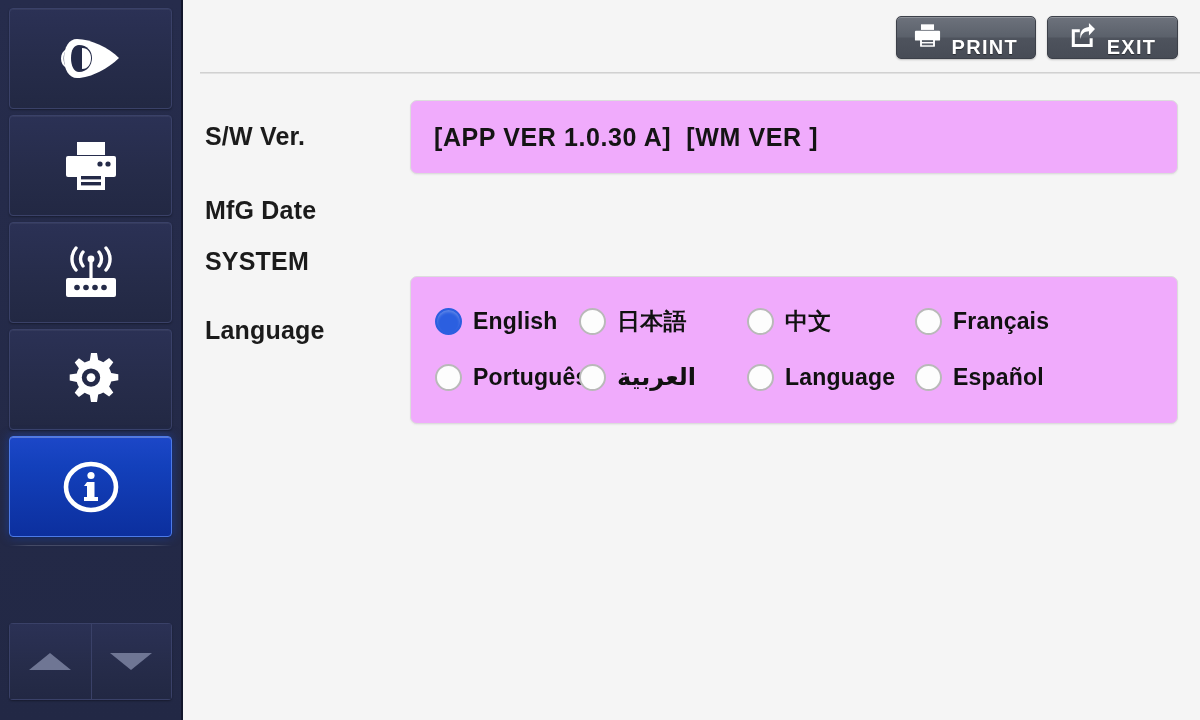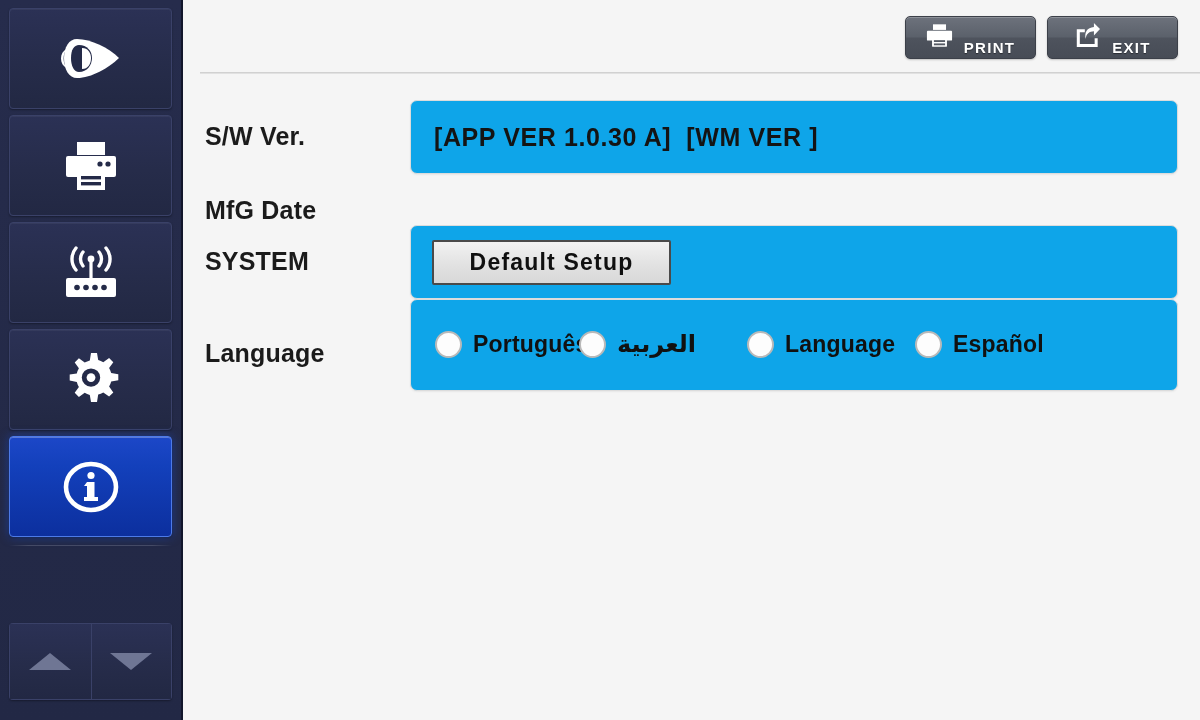--- a/index.html
+++ b/index.html
@@ -137,21 +137,21 @@
     box-shadow: inset 0 1px 0 rgba(255,255,255,0.22), 0 1px 2px rgba(0,0,0,0.22);
     display: flex;
     align-items: center;
     justify-content: center;
     gap: 11px;
     padding: 0 17px;
     box-sizing: border-box;
   }
   .tool-btn .tool-label {
     color: #ffffff;
-    font-size: 15px;
+    font-size: 20px;
     font-weight: bold;
     letter-spacing: 1.3px;
     font-family: "Liberation Sans", sans-serif;
     text-shadow: 0 1px 1px rgba(0,0,0,0.45);
     margin-top: 20px;
   }
 
   
   #form {
     padding: 26px 22px 0 22px;
@@ -171,21 +171,21 @@
     font-weight: bold;
     font-family: "Liberation Sans", sans-serif;
     letter-spacing: 0.2px;
     padding-top: 22px;
     box-sizing: border-box;
   }
   .row-label.tall { padding-top: 40px; }
 
   .field {
     flex: 1 1 auto;
-    background: #0ea5e9;
+    background: #f0abfc;
     border: 1px solid #dcdcdc;
     border-radius: 7px;
     box-sizing: border-box;
     box-shadow: 0 1px 2px rgba(0,0,0,0.06);
   }
 
   .field-text {
     height: 72px;
     display: flex;
     align-items: center;
@@ -394,34 +394,47 @@
           <div class="field-text">[APP VER 1.0.30 A]  [WM VER ]</div>
         </div>
       </div>
 
       <div class="row">
         <div class="row-label">MfG Date</div>
       </div>
 
       <div class="row">
         <div class="row-label">SYSTEM</div>
-        <div class="field">
-          <div class="field-system">
-            <div id="default-setup-btn">Default Setup</div>
-          </div>
-        </div>
       </div>
 
       <div class="row">
         <div class="row-label tall">Language</div>
         <div class="field field-language">
 
-
           <div class="lang-row">
             <div class="lang-opt c0">
+              <span class="radio checked"></span>
+              <span class="lang-label">English</span>
+            </div>
+            <div class="lang-opt c1">
+              <span class="radio"></span>
+              <span class="lang-label cjk">日本語</span>
+            </div>
+            <div class="lang-opt c2">
+              <span class="radio"></span>
+              <span class="lang-label cjk">中文</span>
+            </div>
+            <div class="lang-opt c3">
+              <span class="radio"></span>
+              <span class="lang-label">Français</span>
+            </div>
+          </div>
+
+          <div class="lang-row">
+            <div class="lang-opt c0">
               <span class="radio"></span>
               <span class="lang-label">Português</span>
             </div>
             <div class="lang-opt c1">
               <span class="radio"></span>
               <span class="lang-label rtl">العربية</span>
             </div>
             <div class="lang-opt c2">
               <span class="radio"></span>
               <span class="lang-label">Language</span>

